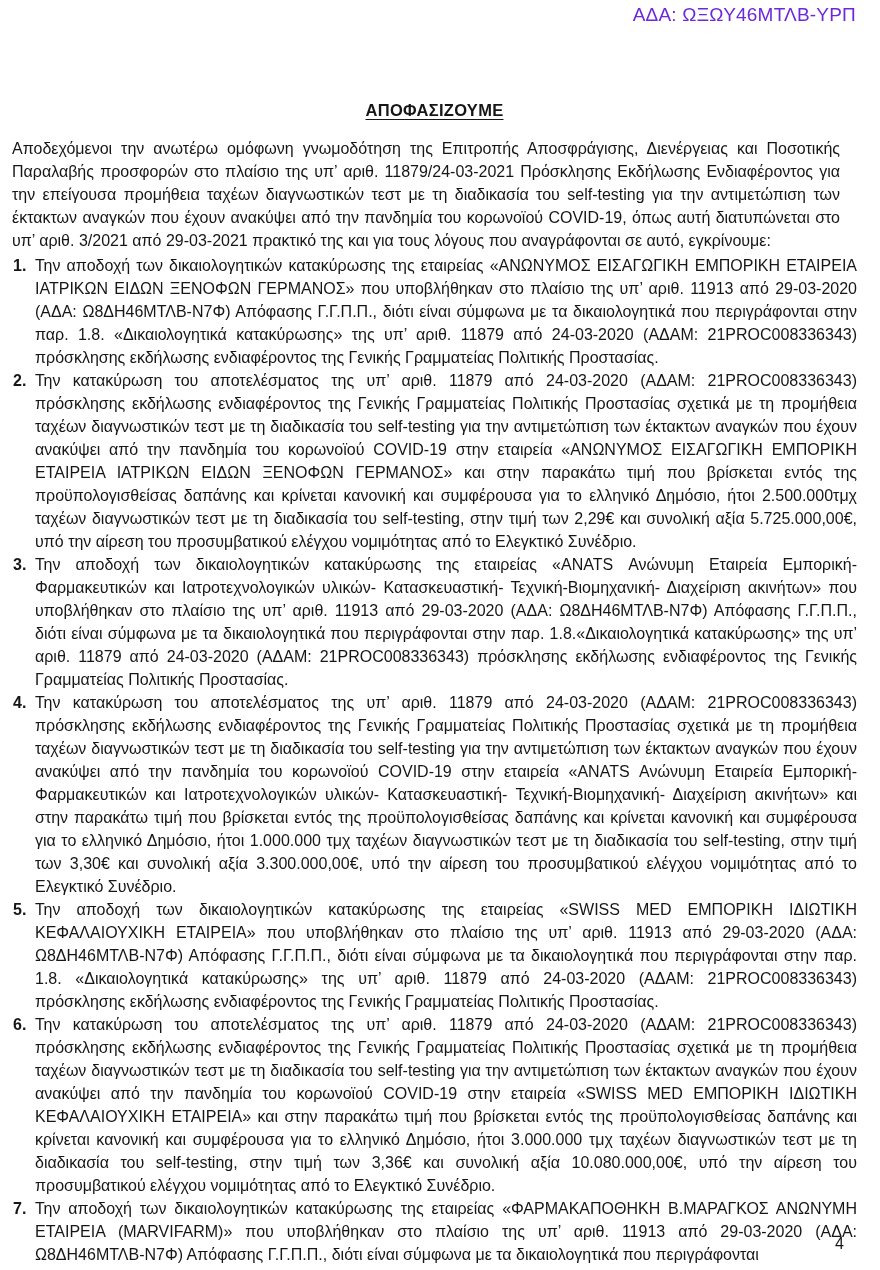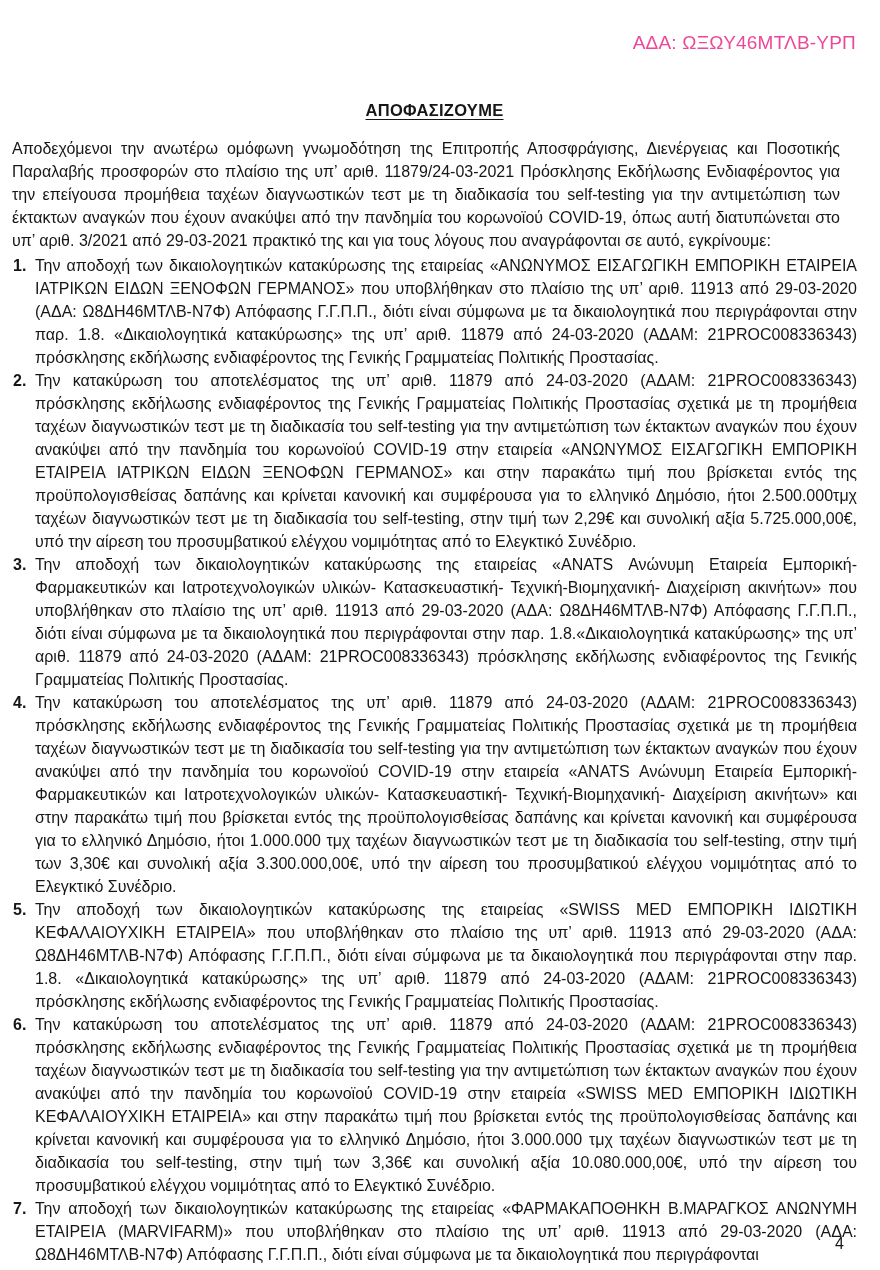--- a/index.html
+++ b/index.html
@@ -15,23 +15,22 @@
     font-size:16px;
     line-height:23px;
     overflow:hidden;
   }
   .ada{
     position:absolute;
     top:3px;
     right:24px;
     font-size:19px;
     letter-spacing:.2px;
-    color:#ec4899;
+    color:#6d28d9;
     white-space:nowrap;
-    margin-top:28px;
   }
   .heading{
     margin:0;
     padding-top:99px;
     text-align:center;
     font-weight:700;
     font-size:16.5px;
     letter-spacing:.3px;
   }
   .heading span{text-decoration:underline;text-underline-offset:3px;}

